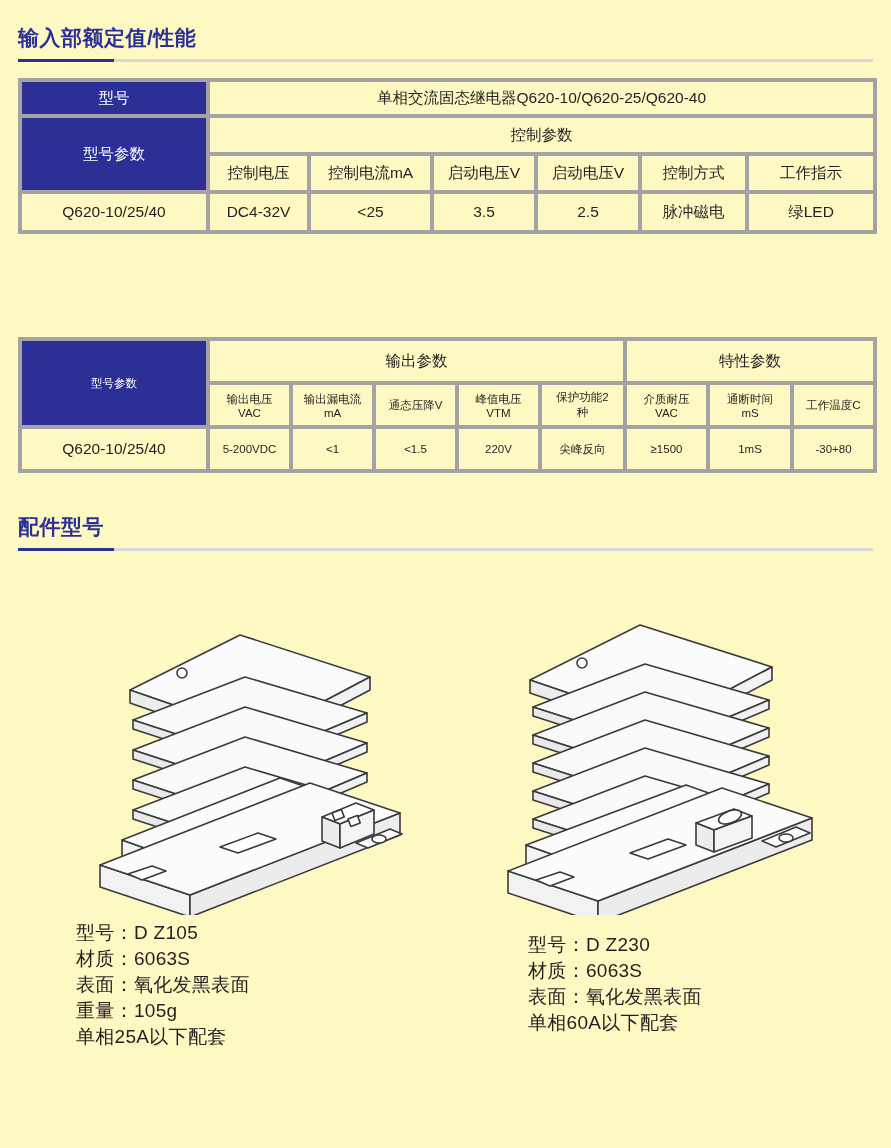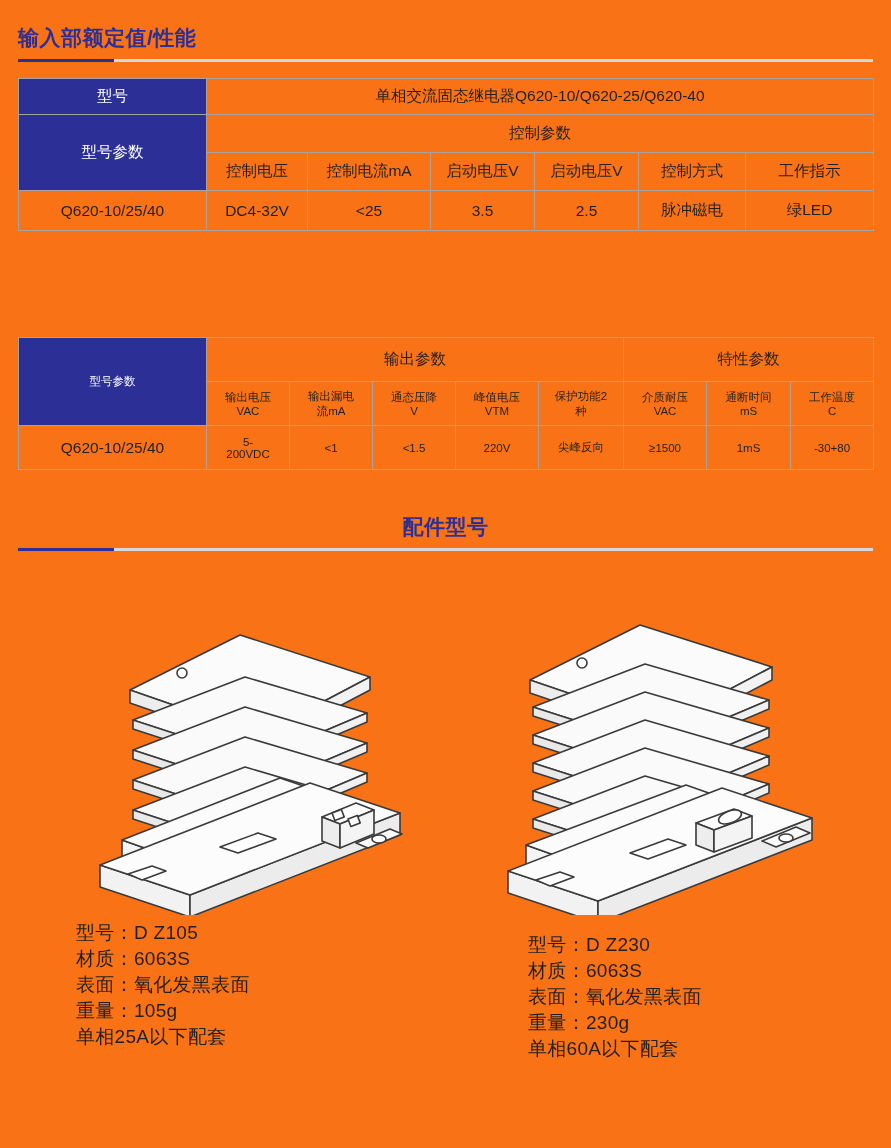--- a/index.html
+++ b/index.html
@@ -6,21 +6,21 @@
   html, body {
     margin: 0;
     padding: 0;
     background: #ffffff;
     font-family: "Liberation Sans", "DejaVu Sans", sans-serif;
   }
   .page {
     position: relative;
     width: 891px;
     height: 1148px;
-    background: #f97316;
+    background: #fef9c3;
     overflow: hidden;
   }
 
   
   .section-head {
     position: absolute;
     left: 18px;
     width: 855px;
   }
   .section-title {
@@ -46,26 +46,26 @@
     background: #2c2f95;
   }
 
   
   table.spec {
     position: absolute;
     border-collapse: collapse;
     table-layout: fixed;
   }
   table.spec td, table.spec th {
-    border: 1px solid #a3a3a3;
+    border: 4px solid #a3a3a3;
     text-align: center;
     vertical-align: middle;
     color: #231f20;
     font-weight: normal;
-    padding: 2px 15px;
+    padding: 2px 9px;
   }
   .hdr-blue {
     background: #2c2f95;
     color: #ffffff !important;
     font-size: 15px;
   }
 
   
   #table1 { left: 18px; top: 78px; width: 855px; }
   #table1 td { font-size: 15.5px; }
@@ -182,21 +182,21 @@
         <td>&lt;1.5</td>
         <td>220V</td>
         <td>尖峰反向</td>
         <td>≥1500</td>
         <td>1mS</td>
         <td>-30+80</td>
       </tr>
     </tbody>
   </table>
 
-  <div class="section-head" style="top:513px;text-align:center;">
+  <div class="section-head" style="top:513px;">
     <h2 class="section-title">配件型号</h2>
     <div class="rule-wrap">
       <div class="accent"></div>
     </div>
   </div>
 
   <div class="acc" style="left:70px; top:595px; width:360px; height:320px;">
     <svg width="360" height="320" viewBox="0 0 360 320" xmlns="http://www.w3.org/2000/svg">
       <g fill="none" stroke="#3a3a3a" stroke-width="1.6" stroke-linejoin="round">
 
@@ -310,17 +310,16 @@
         <path d="M272 246 L306 232 L320 238 L286 252 Z" fill="#fafafa"></path>
         <ellipse cx="296" cy="243" rx="7" ry="4" fill="#ffffff"></ellipse>
       </g>
     </svg>
   </div>
 
   <div class="acc-caption" style="left:528px; top:932px;">
     <div>型号：D Z230</div>
     <div>材质：6063S</div>
     <div>表面：氧化发黑表面</div>
-    <div>重量：230g</div>
     <div>单相60A以下配套</div>
   </div>
 
 </div>
 
 </body></html>

